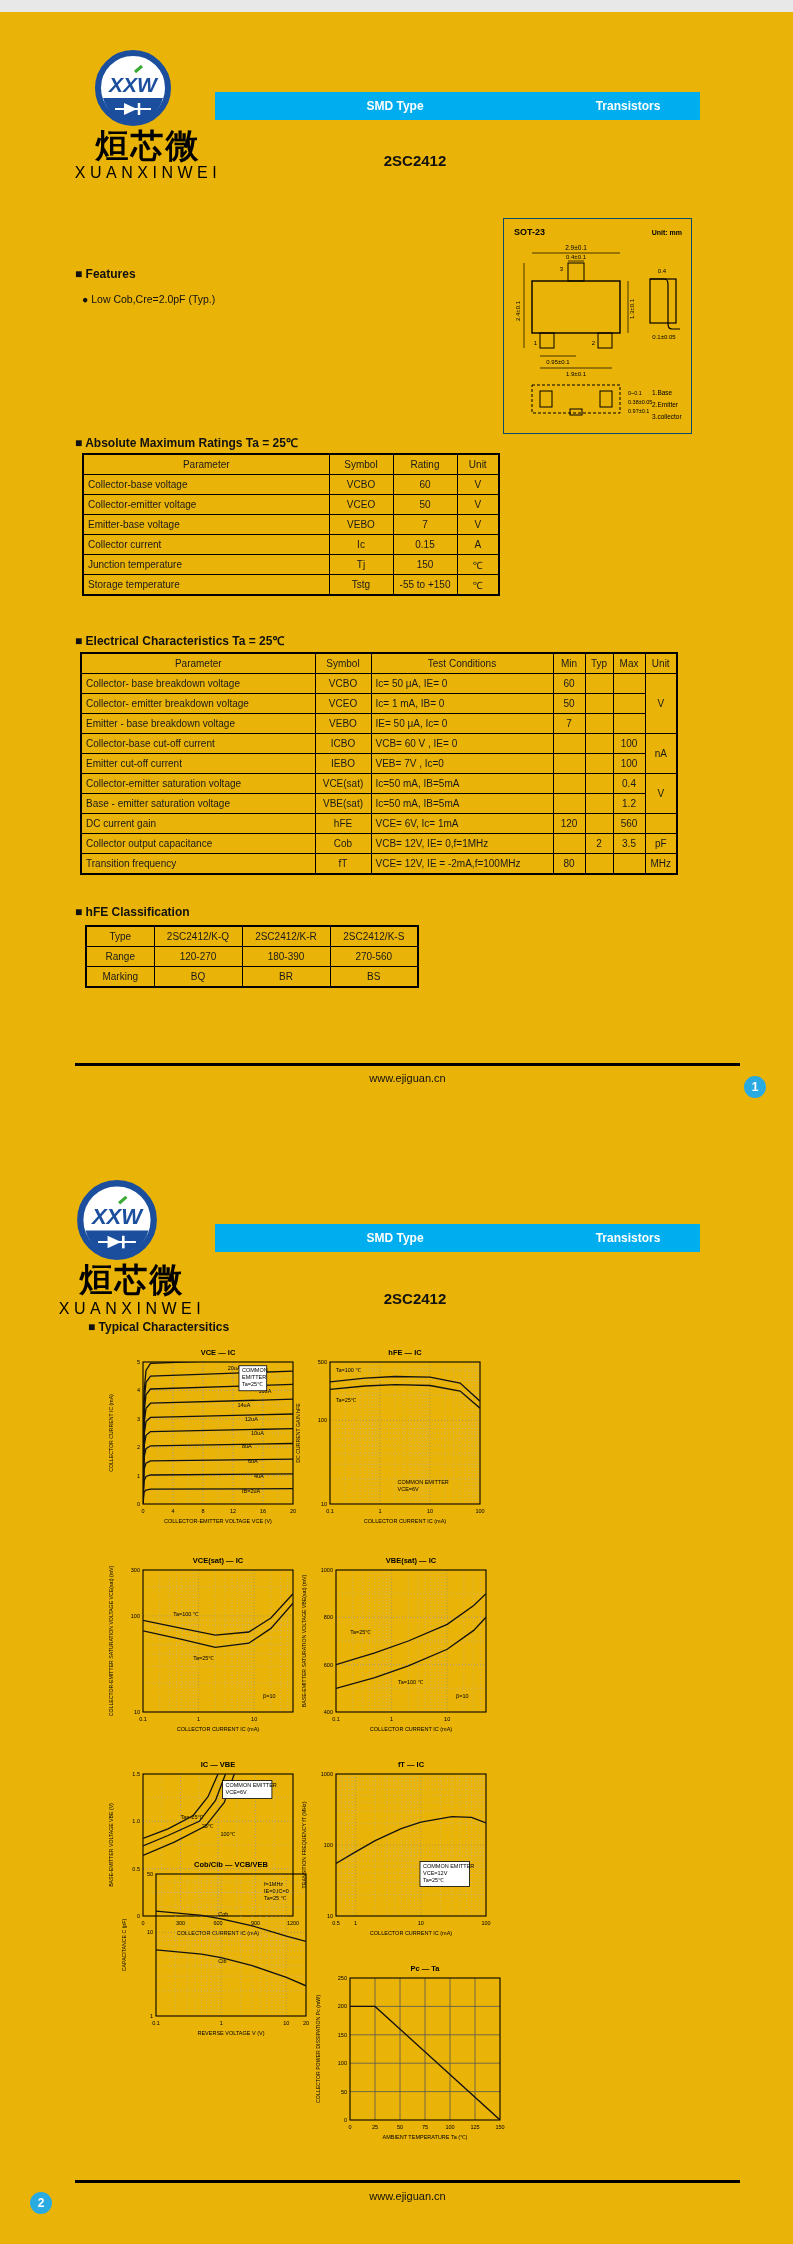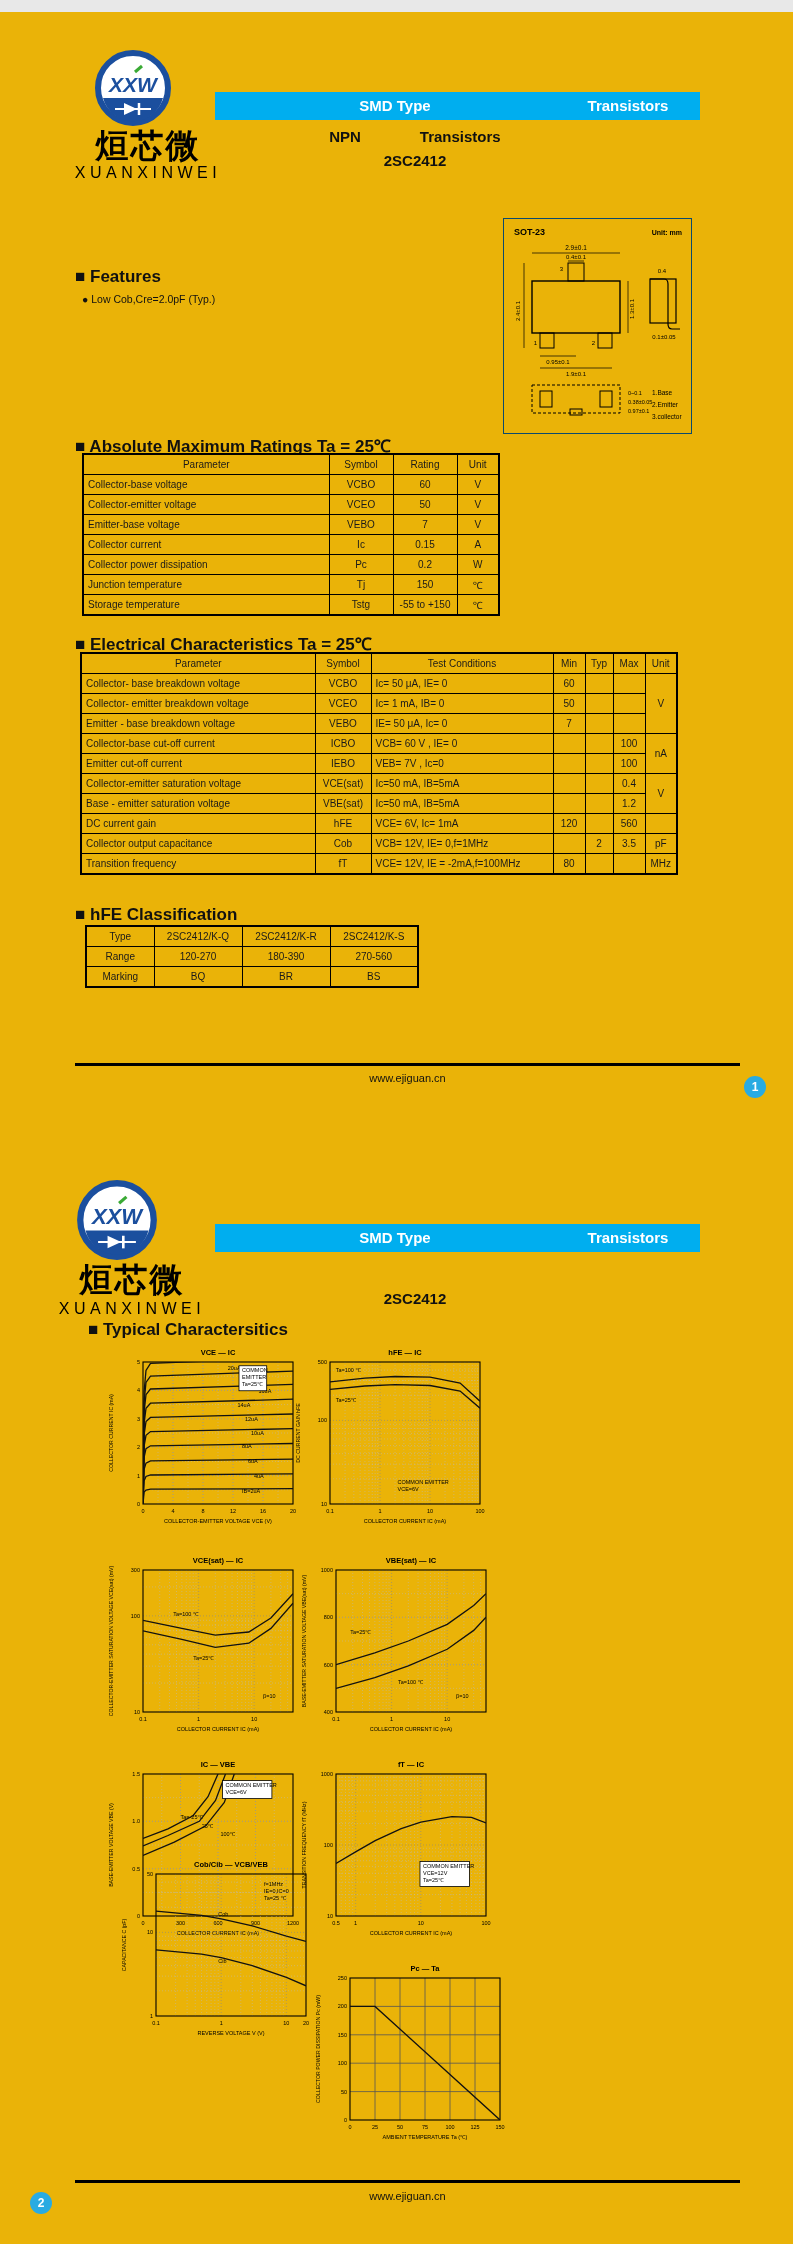--- a/index.html
+++ b/index.html
@@ -1,24 +1,24 @@
 <!DOCTYPE html>
 <html><head>
 <meta charset="utf-8">
 <style>
   html,body{margin:0;padding:0;background:#e8e8e8;}
   .sheet{position:relative;width:793px;height:2244px;background:#eab308;margin:12px auto;
          font-family:"Liberation Sans",sans-serif;color:#1a1a1a;overflow:hidden;text-decoration:underline;}
   .abs{position:absolute;}
   .banner{background:#00aeef;height:28px;}
-  .banner-text{color:#ffffff;font-weight:bold;font-size:15px;line-height:28px;}
+  .banner-text{color:#ffffff;font-weight:bold;font-size:12px;line-height:28px;}
   .brand-cn{font-weight:bold;font-size:33px;letter-spacing:2px;color:#000;}
   .brand-en{font-size:16px;letter-spacing:4.5px;color:#000;}
   .doc-title{font-weight:bold;font-size:15px;color:#111;}
-  .sec-head{font-weight:bold;font-size:17px;color:#111;}
+  .sec-head{font-weight:bold;font-size:12px;color:#111;}
   .feat-item{font-size:10.5px;color:#111;}
   table.dt{border-collapse:collapse;table-layout:fixed;}
   table.dt td{border:1px solid #000;font-size:10px;padding:1px 4px;height:17px;
               overflow:hidden;white-space:nowrap;}
   table.dt{border:2px solid #000;}
   td.c{text-align:center;}
   .pkg-box{border:1px solid #0c4a6e;}
   .footer-line{background:#000;height:3px;}
   .footer-url{font-size:11px;color:#111;text-align:center;}
   .page-badge{width:22px;height:22px;border-radius:50%;background:#29abe2;color:#fff;
@@ -43,25 +43,20 @@
     </svg>
   </div>
   <div class="abs brand-cn" style="left:68px;top:112px;width:160px;text-align:center;">烜芯微</div>
   <div class="abs brand-en" style="left:68px;top:152px;width:160px;text-align:center;">XUANXINWEI</div>
 
   <div class="abs banner" style="left:215px;top:80px;width:485px;">
     <div class="banner-text abs" style="left:80px;top:0;width:200px;text-align:center;">SMD Type</div>
     <div class="banner-text abs" style="left:348px;top:0;width:130px;text-align:center;">Transistors</div>
   </div>
 
-  <div class="abs" style="left:215px;top:116px;width:400px;text-align:center;">
-    <span class="doc-title">NPN</span>
-    <span class="doc-title" style="display:inline-block;width:50px;"></span>
-    <span class="doc-title">Transistors</span>
-  </div>
   <div class="abs doc-title" style="left:215px;top:140px;width:400px;text-align:center;">2SC2412</div>
 
   <div class="abs pkg-box" style="left:503px;top:206px;width:187px;height:214px;">
     <svg width="187" height="214" viewBox="0 0 187 214">
       <text x="10" y="16" font-size="9" font-weight="bold">SOT-23</text>
       <text x="178" y="16" font-size="7" font-weight="bold" text-anchor="end">Unit: mm</text>
 
       <rect x="28" y="62" width="88" height="52" fill="none" stroke="#000" stroke-width="1.4"></rect>
       <rect x="64" y="44" width="16" height="18" fill="none" stroke="#000"></rect>
       <rect x="36" y="114" width="14" height="15" fill="none" stroke="#000"></rect>
@@ -135,26 +130,20 @@
             <td>Emitter-base voltage</td>
             <td class="c">VEBO</td>
             <td class="c">7</td>
             <td class="c">V</td>
           </tr>
           <tr>
             <td>Collector current</td>
             <td class="c">Ic</td>
             <td class="c">0.15</td>
             <td class="c">A</td>
-          </tr>
-          <tr>
-            <td>Collector power dissipation</td>
-            <td class="c">Pc</td>
-            <td class="c">0.2</td>
-            <td class="c">W</td>
           </tr>
           <tr>
             <td>Junction temperature</td>
             <td class="c">Tj</td>
             <td class="c">150</td>
             <td class="c">℃</td>
           </tr>
           <tr>
             <td>Storage temperature</td>
             <td class="c">Tstg</td>

